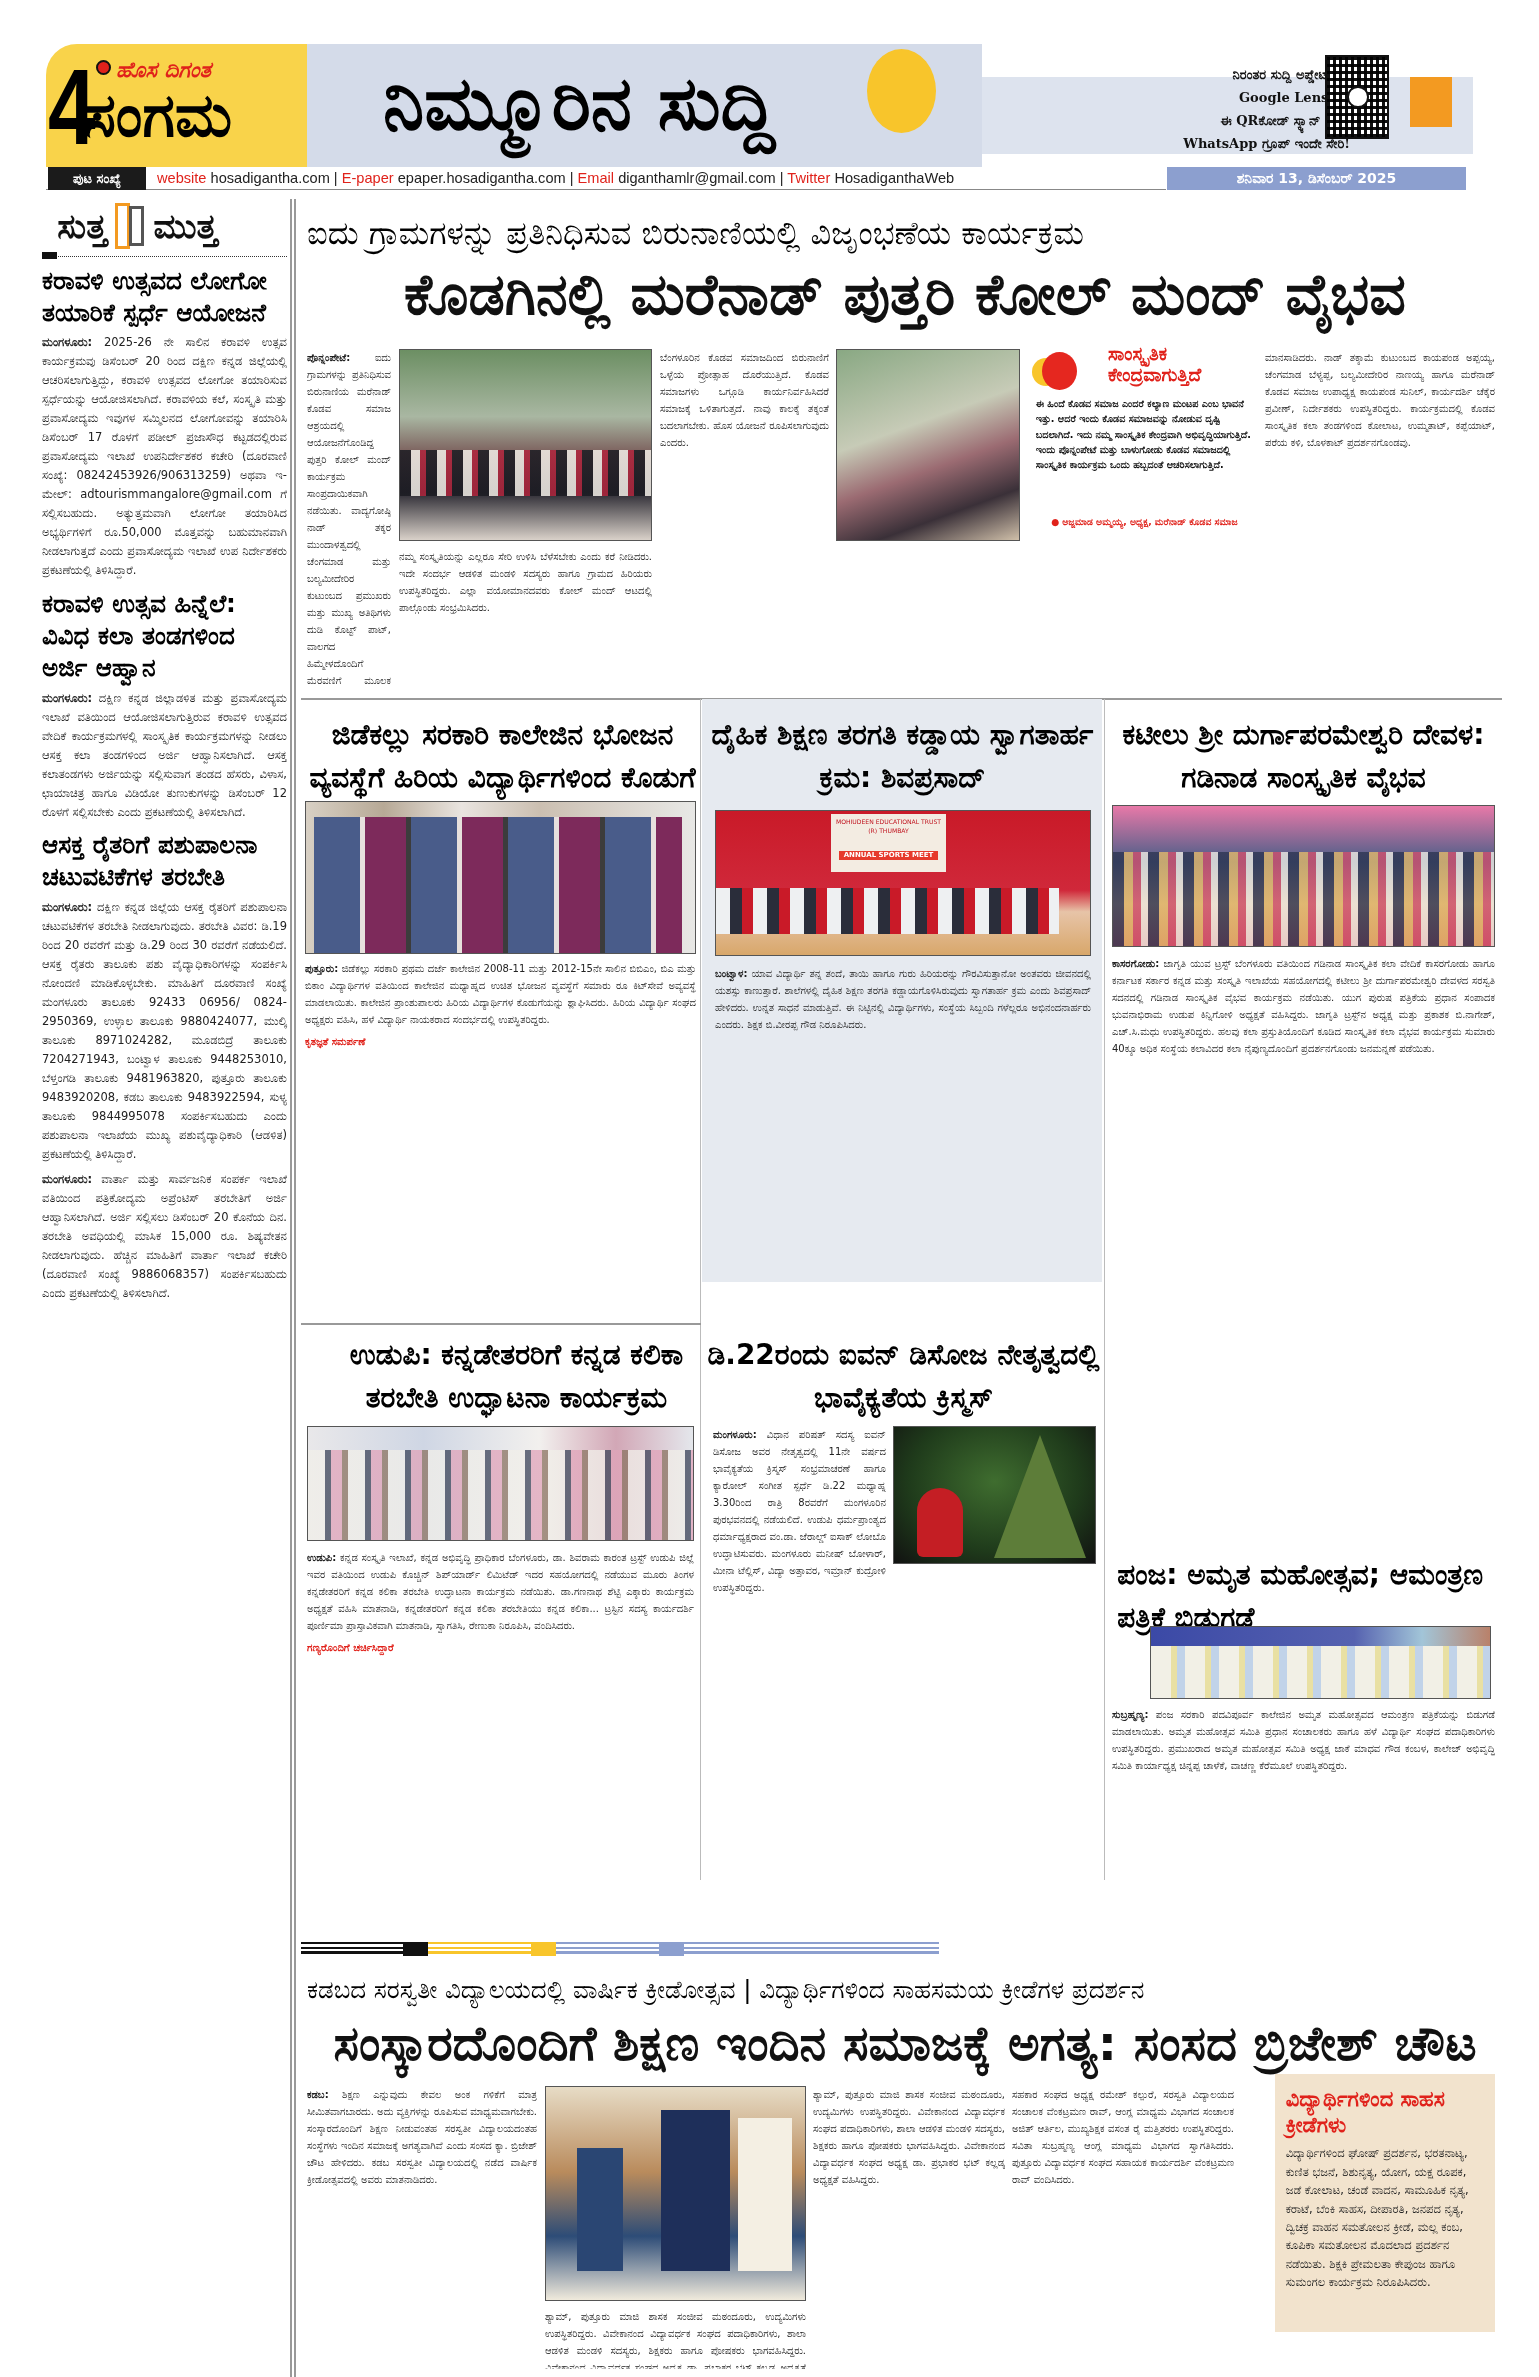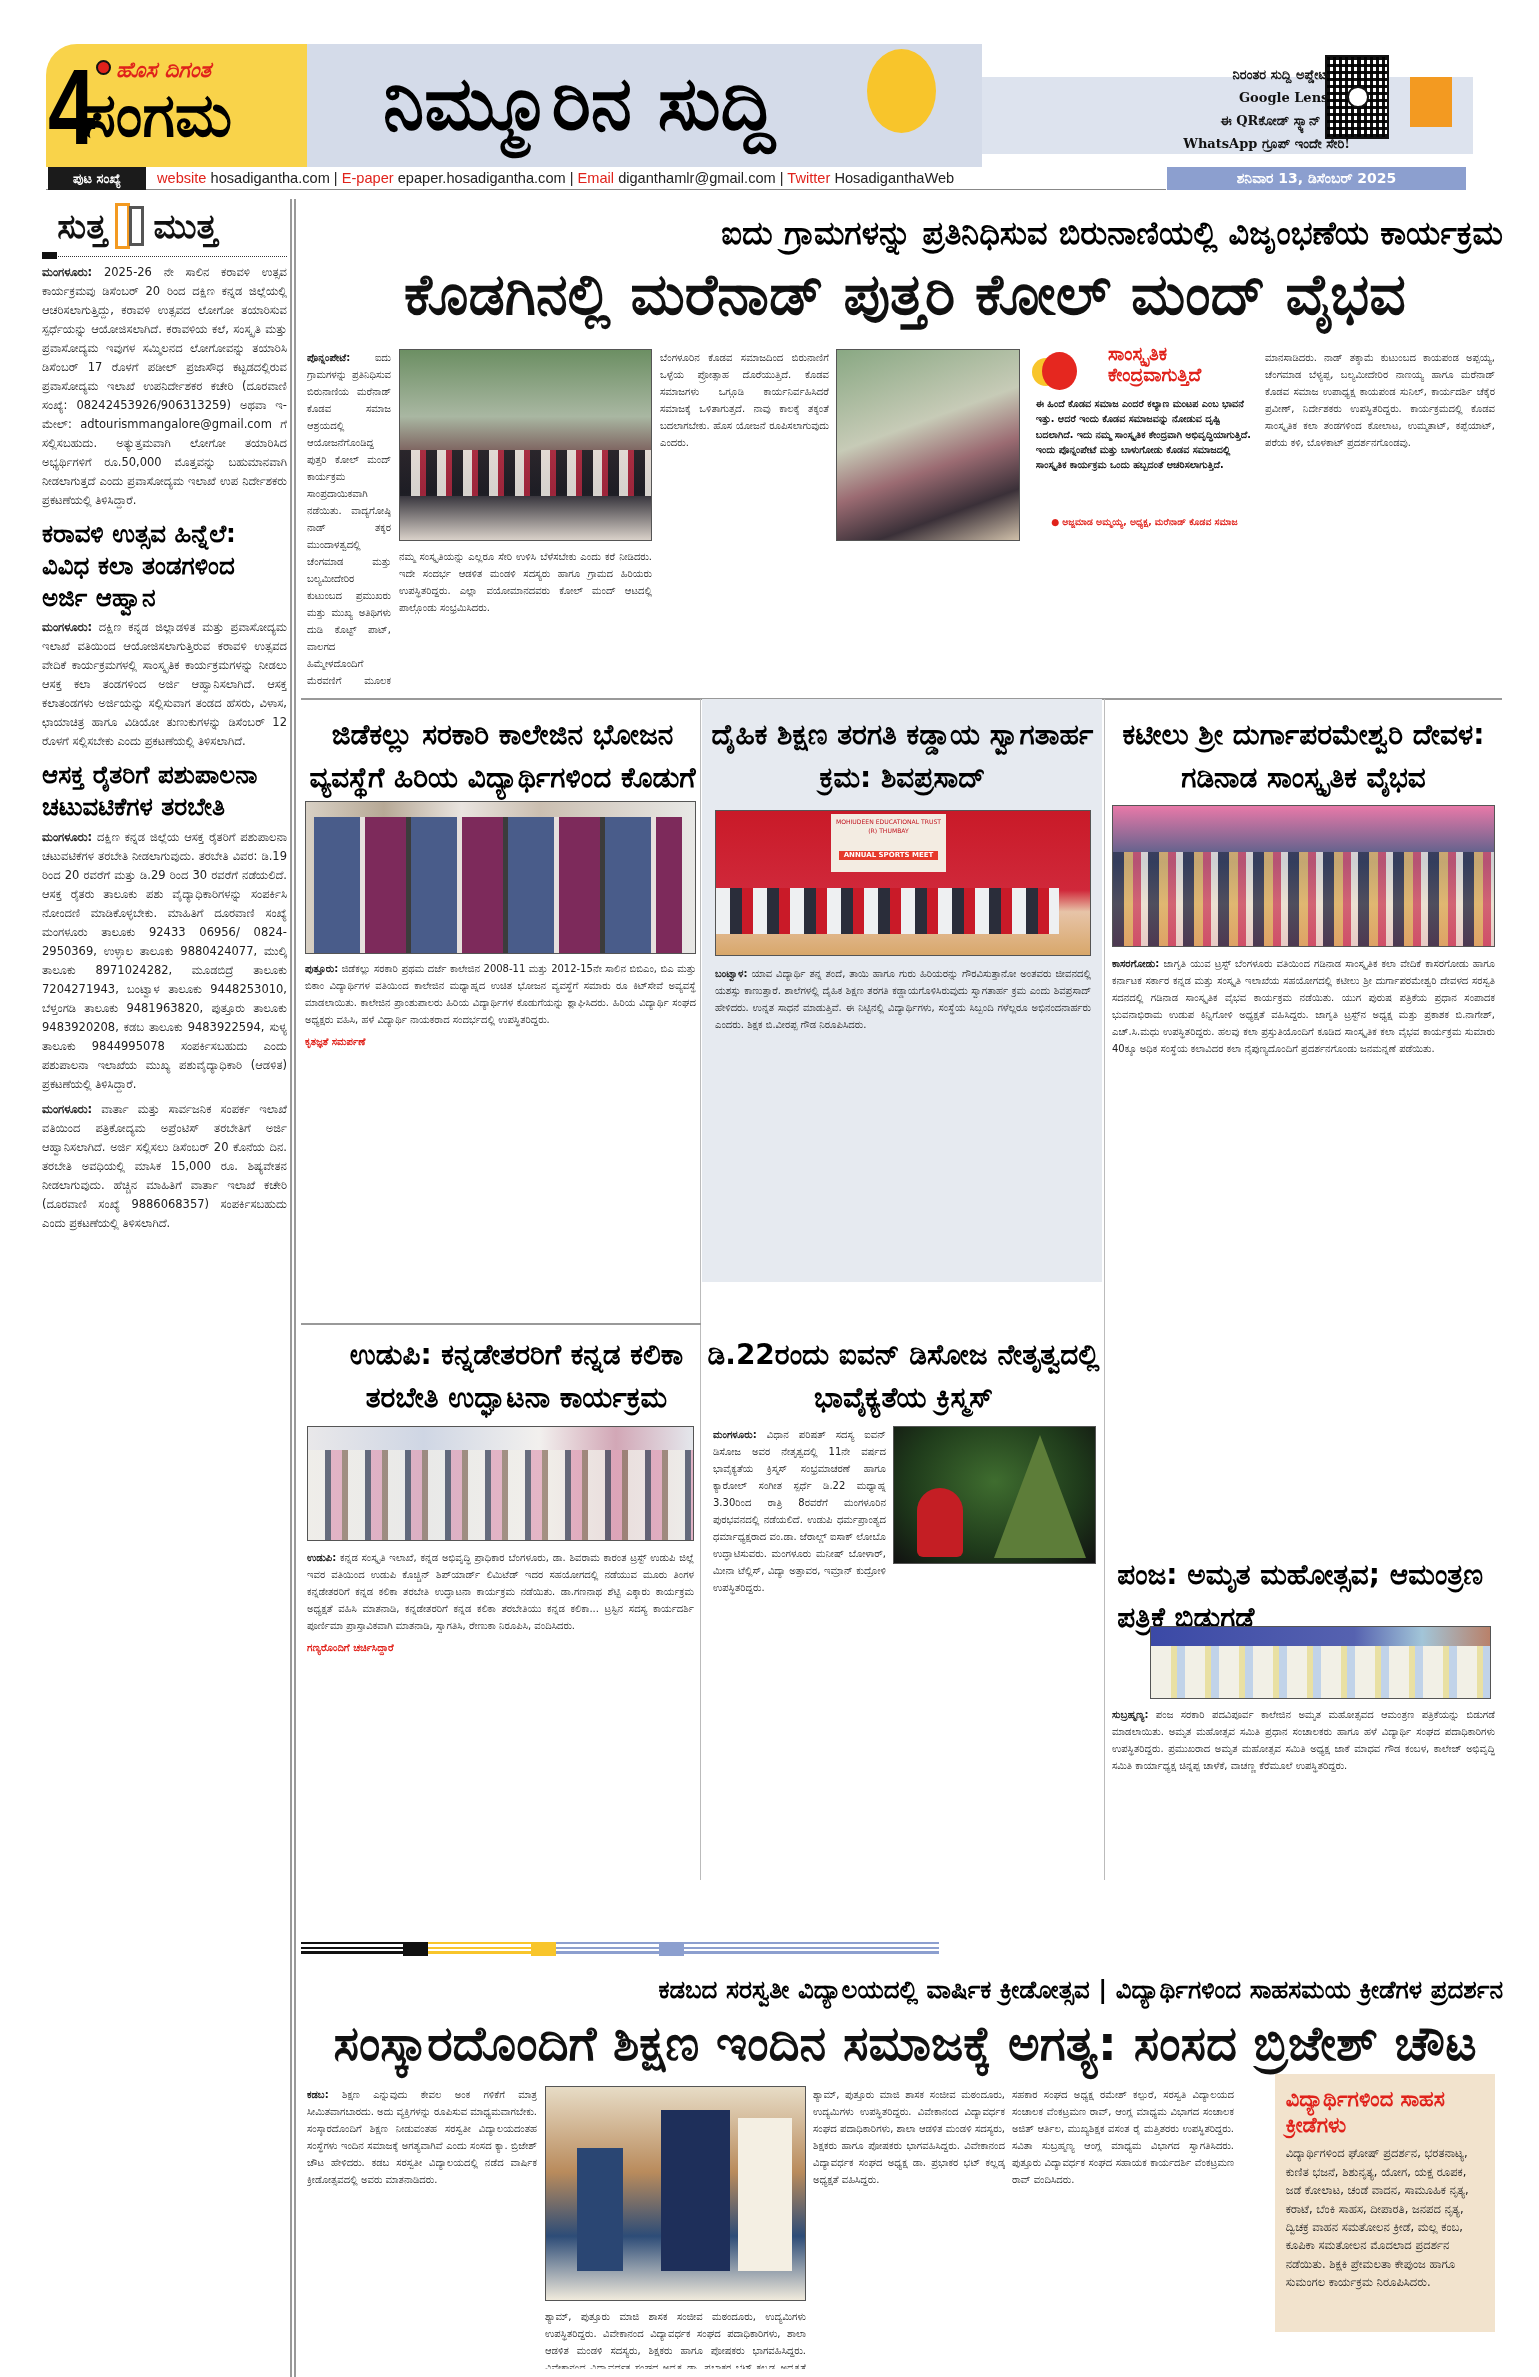--- a/index.html
+++ b/index.html
@@ -35,21 +35,21 @@
   .door { width: 31px; height: 46px; position: relative; }
   .door .f { position:absolute; left:0; top:0; width:15.3px; height:46px; border:3.8px solid #f39a21; }
   .door .b { position:absolute; left:14px; top:3.1px; width:15.3px; height:40px; border:3.8px solid #555; }
   .dotline { border-bottom: 1.5px dotted #333; margin: 3.1px 0 6.1px; position: relative; }
   .dotline::before { content:""; position:absolute; left:0; top:-3.8px; width:15.3px; height:7px; background:#111; }
   .lhead { font-weight: 900; font-size: 24.5px; line-height: 32px; margin: 7.7px 0 4.6px; color: #000; }
   .body { font-size: 11.5px; line-height: 19px; color: #222; text-align: justify; }
   .body b { font-weight: bold; }
   .section { margin-bottom: 6.1px; }
   
-  .kicker { font-weight: bold; text-align: right; color: #000; }
+  .kicker { font-weight: normal; text-align: left; color: #000; }
   #top-kicker { left: 307px; top: 210px; width: 1196px; font-size: 32px; line-height: 46px; }
   #top-head { left: 307px; top: 256px; width: 1196px; font-size: 57px; line-height: 77px; font-weight: 900; text-align: center; }
   .textcol { font-size: 10px; line-height: 17px; color: #222; text-align: justify; overflow: hidden; }
   .photo { overflow: hidden; border: 0.8px solid #555; }
   .box-head { font-weight: 900; font-size: 28px; line-height: 43px; text-align: center; color: #000; }
   .sidebox { background: #f2e3cd; padding: 12.3px 10.7px; }
   .sidebox h3 { color: #e0221b; font-size: 21px; line-height: 26px; font-weight: 900; margin-bottom: 6.1px; }
   .sidebox p { font-size: 11.5px; line-height: 18.4px; color: #222; }
 </style>
 </head>
@@ -97,20 +97,21 @@
     <span>ಸುತ್ತ</span>
     <span class="door">
         <span class="f"></span>
         <span class="b"></span>
       </span>
     <span>ಮುತ್ತ</span>
   </div>
   <div class="dotline"></div>
 
   <div class="section">
+    <div class="lhead">ಕರಾವಳಿ ಉತ್ಸವದ ಲೋಗೋ ತಯಾರಿಕೆ ಸ್ಪರ್ಧೆ ಆಯೋಜನೆ</div>
     <div class="body"><b>ಮಂಗಳೂರು:</b> <span>2025-26 ನೇ ಸಾಲಿನ ಕರಾವಳಿ ಉತ್ಸವ ಕಾರ್ಯಕ್ರಮವು ಡಿಸೆಂಬರ್ 20 ರಿಂದ ದಕ್ಷಿಣ ಕನ್ನಡ ಜಿಲ್ಲೆಯಲ್ಲಿ ಆಚರಿಸಲಾಗುತ್ತಿದ್ದು, ಕರಾವಳಿ ಉತ್ಸವದ ಲೋಗೋ ತಯಾರಿಸುವ ಸ್ಪರ್ಧೆಯನ್ನು ಆಯೋಜಿಸಲಾಗಿದೆ. ಕರಾವಳಿಯ ಕಲೆ, ಸಂಸ್ಕೃತಿ ಮತ್ತು ಪ್ರವಾಸೋದ್ಯಮ ಇವುಗಳ ಸಮ್ಮಿಲನದ ಲೋಗೋವನ್ನು ತಯಾರಿಸಿ ಡಿಸೆಂಬರ್ 17 ರೊಳಗೆ ಪಡೀಲ್ ಪ್ರಜಾಸೌಧ ಕಟ್ಟಡದಲ್ಲಿರುವ ಪ್ರವಾಸೋದ್ಯಮ ಇಲಾಖೆ ಉಪನಿರ್ದೇಶಕರ ಕಚೇರಿ (ದೂರವಾಣಿ ಸಂಖ್ಯೆ: 08242453926/906313259) ಅಥವಾ ಇ-ಮೇಲ್: adtourismmangalore@gmail.com ಗೆ ಸಲ್ಲಿಸಬಹುದು. ಅತ್ಯುತ್ತಮವಾಗಿ ಲೋಗೋ ತಯಾರಿಸಿದ ಅಭ್ಯರ್ಥಿಗಳಿಗೆ ರೂ.50,000 ಮೊತ್ತವನ್ನು ಬಹುಮಾನವಾಗಿ ನೀಡಲಾಗುತ್ತದೆ ಎಂದು ಪ್ರವಾಸೋದ್ಯಮ ಇಲಾಖೆ ಉಪ ನಿರ್ದೇಶಕರು ಪ್ರಕಟಣೆಯಲ್ಲಿ ತಿಳಿಸಿದ್ದಾರೆ.</span></div>
   </div>
   <div class="section">
     <div class="lhead">ಕರಾವಳಿ ಉತ್ಸವ ಹಿನ್ನೆಲೆ: ವಿವಿಧ ಕಲಾ ತಂಡಗಳಿಂದ ಅರ್ಜಿ ಆಹ್ವಾನ</div>
     <div class="body"><b>ಮಂಗಳೂರು:</b> <span>ದಕ್ಷಿಣ ಕನ್ನಡ ಜಿಲ್ಲಾಡಳಿತ ಮತ್ತು ಪ್ರವಾಸೋದ್ಯಮ ಇಲಾಖೆ ವತಿಯಿಂದ ಆಯೋಜಿಸಲಾಗುತ್ತಿರುವ ಕರಾವಳಿ ಉತ್ಸವದ ವೇದಿಕೆ ಕಾರ್ಯಕ್ರಮಗಳಲ್ಲಿ ಸಾಂಸ್ಕೃತಿಕ ಕಾರ್ಯಕ್ರಮಗಳನ್ನು ನೀಡಲು ಆಸಕ್ತ ಕಲಾ ತಂಡಗಳಿಂದ ಅರ್ಜಿ ಆಹ್ವಾನಿಸಲಾಗಿದೆ. ಆಸಕ್ತ ಕಲಾತಂಡಗಳು ಅರ್ಜಿಯನ್ನು ಸಲ್ಲಿಸುವಾಗ ತಂಡದ ಹೆಸರು, ವಿಳಾಸ, ಛಾಯಾಚಿತ್ರ ಹಾಗೂ ವಿಡಿಯೋ ತುಣುಕುಗಳನ್ನು ಡಿಸೆಂಬರ್ 12 ರೊಳಗೆ ಸಲ್ಲಿಸಬೇಕು ಎಂದು ಪ್ರಕಟಣೆಯಲ್ಲಿ ತಿಳಿಸಲಾಗಿದೆ.</span></div>
   </div>
   <div class="section">
     <div class="lhead">ಆಸಕ್ತ ರೈತರಿಗೆ ಪಶುಪಾಲನಾ ಚಟುವಟಿಕೆಗಳ ತರಬೇತಿ</div>
     <div class="body"><b>ಮಂಗಳೂರು:</b> <span>ದಕ್ಷಿಣ ಕನ್ನಡ ಜಿಲ್ಲೆಯ ಆಸಕ್ತ ರೈತರಿಗೆ ಪಶುಪಾಲನಾ ಚಟುವಟಿಕೆಗಳ ತರಬೇತಿ ನೀಡಲಾಗುವುದು. ತರಬೇತಿ ವಿವರ: ಡಿ.19 ರಿಂದ 20 ರವರೆಗೆ ಮತ್ತು ಡಿ.29 ರಿಂದ 30 ರವರೆಗೆ ನಡೆಯಲಿದೆ. ಆಸಕ್ತ ರೈತರು ತಾಲೂಕು ಪಶು ವೈದ್ಯಾಧಿಕಾರಿಗಳನ್ನು ಸಂಪರ್ಕಿಸಿ ನೋಂದಣಿ ಮಾಡಿಕೊಳ್ಳಬೇಕು. ಮಾಹಿತಿಗೆ ದೂರವಾಣಿ ಸಂಖ್ಯೆ ಮಂಗಳೂರು ತಾಲೂಕು 92433 06956/ 0824-2950369, ಉಳ್ಳಾಲ ತಾಲೂಕು 9880424077, ಮುಲ್ಕಿ ತಾಲೂಕು 8971024282, ಮೂಡಬಿದ್ರೆ ತಾಲೂಕು 7204271943, ಬಂಟ್ವಾಳ ತಾಲೂಕು 9448253010, ಬೆಳ್ತಂಗಡಿ ತಾಲೂಕು 9481963820, ಪುತ್ತೂರು ತಾಲೂಕು 9483920208, ಕಡಬ ತಾಲೂಕು 9483922594, ಸುಳ್ಯ ತಾಲೂಕು 9844995078 ಸಂಪರ್ಕಿಸಬಹುದು ಎಂದು ಪಶುಪಾಲನಾ ಇಲಾಖೆಯ ಮುಖ್ಯ ಪಶುವೈದ್ಯಾಧಿಕಾರಿ (ಆಡಳಿತ) ಪ್ರಕಟಣೆಯಲ್ಲಿ ತಿಳಿಸಿದ್ದಾರೆ.</span></div>
   </div>

